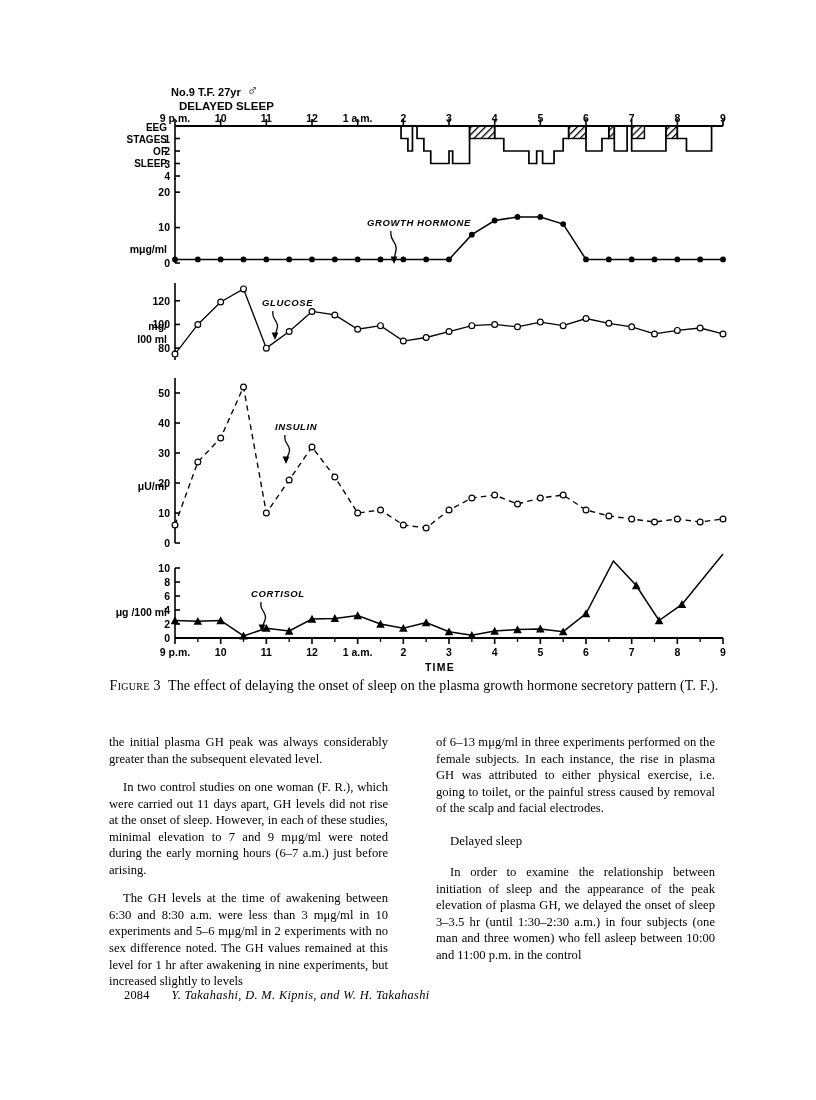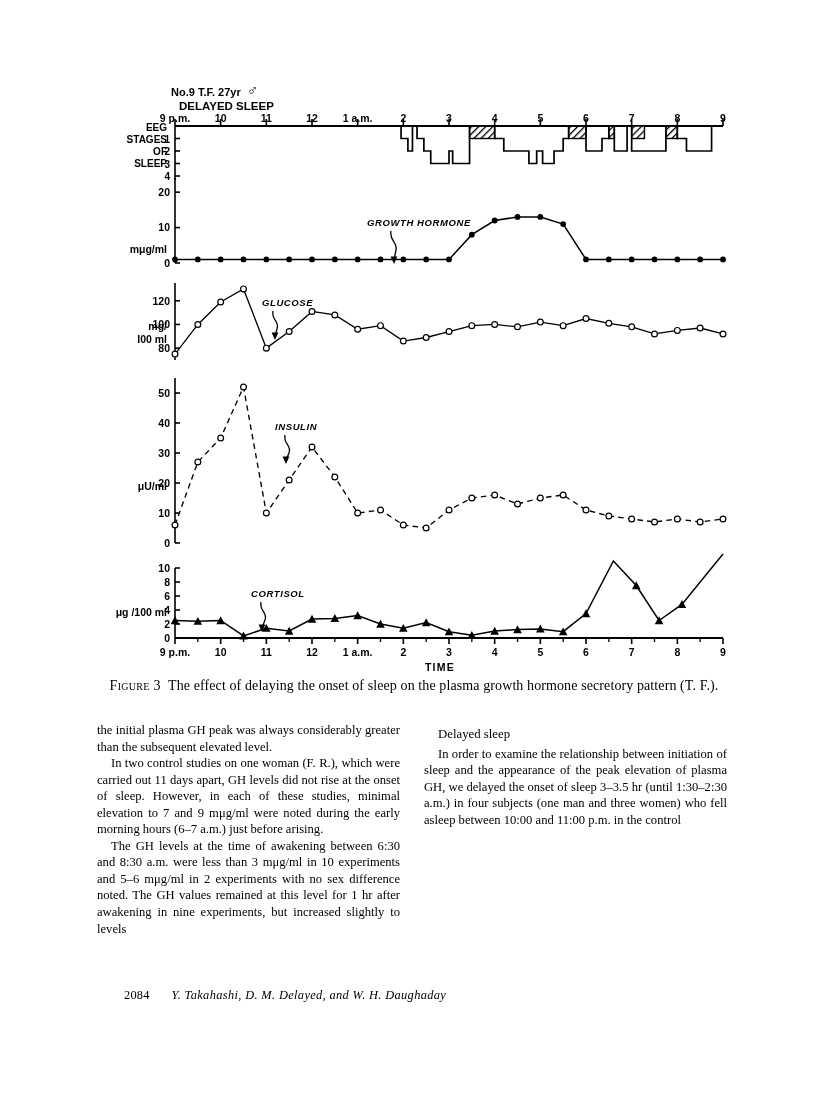--- a/index.html
+++ b/index.html
@@ -49,21 +49,21 @@
     width: 303px;
     font-size: 12.6px;
     line-height: 16.55px;
     text-align: justify;
     text-justify: inter-word;
     hyphens: manual;
   }
   #column-left  { left: 97px; }
   #column-right { left: 424px; }
   .column p {
-    margin: 0;
+    margin: 12px;
     text-indent: 14px;
   }
   .column p.noindent { text-indent: 0; }
   .subhead {
     margin: 0;
     text-indent: 14px;
     font-size: 12.8px;
     line-height: 16.55px;
     padding-top: 4px;
     padding-bottom: 3px;
@@ -420,21 +420,22 @@
   <div id="figure-caption">
     <span class="smallcaps">Figure 3</span>&nbsp;&nbsp;<span>The effect of delaying the onset of sleep on the plasma growth hormone secretory pattern (T. F.).</span>
   </div>
 
   <div class="column" id="column-left">
       <p class="noindent">the initial plasma GH peak was always consider­ably greater than the subsequent elevated level.</p>
       <p>In two control studies on one woman (F. R.), which were carried out 11 days apart, GH levels did not rise at the onset of sleep. However, in each of these studies, minimal elevation to 7 and 9 mμg/ml were noted during the early morning hours (6–7 a.m.) just before arising.</p>
       <p>The GH levels at the time of awakening between 6:30 and 8:30 a.m. were less than 3 mμg/ml in 10 experiments and 5–6 mμg/ml in 2 experiments with no sex difference noted. The GH values re­mained at this level for 1 hr after awakening in nine experiments, but increased slightly to levels</p>
     </div>
   <div class="column" id="column-right">
+      <p class="noindent">of 6–13 mμg/ml in three experiments performed on the female subjects. In each instance, the rise in plasma GH was attributed to either physical exercise, i.e. going to toilet, or the painful stress caused by removal of the scalp and facial elec­trodes.</p>
       <p class="subhead">Delayed sleep</p>
       <p>In order to examine the relationship between initiation of sleep and the appearance of the peak elevation of plasma GH, we delayed the onset of sleep 3–3.5 hr (until 1:30–2:30 a.m.) in four subjects (one man and three women) who fell asleep between 10:00 and 11:00 p.m. in the control</p>
     </div>
 
   <div id="page-footer">
-    <span class="folio">2084</span><span class="authors">Y. Takahashi, D. M. Delayed, and W. H. Daughaday</span>
+    <span class="folio">2084</span><span class="authors">Y. Takahashi, D. M. Kipnis, and W. H. Takahashi</span>
   </div>
 
 </div>
 
 </body></html>

